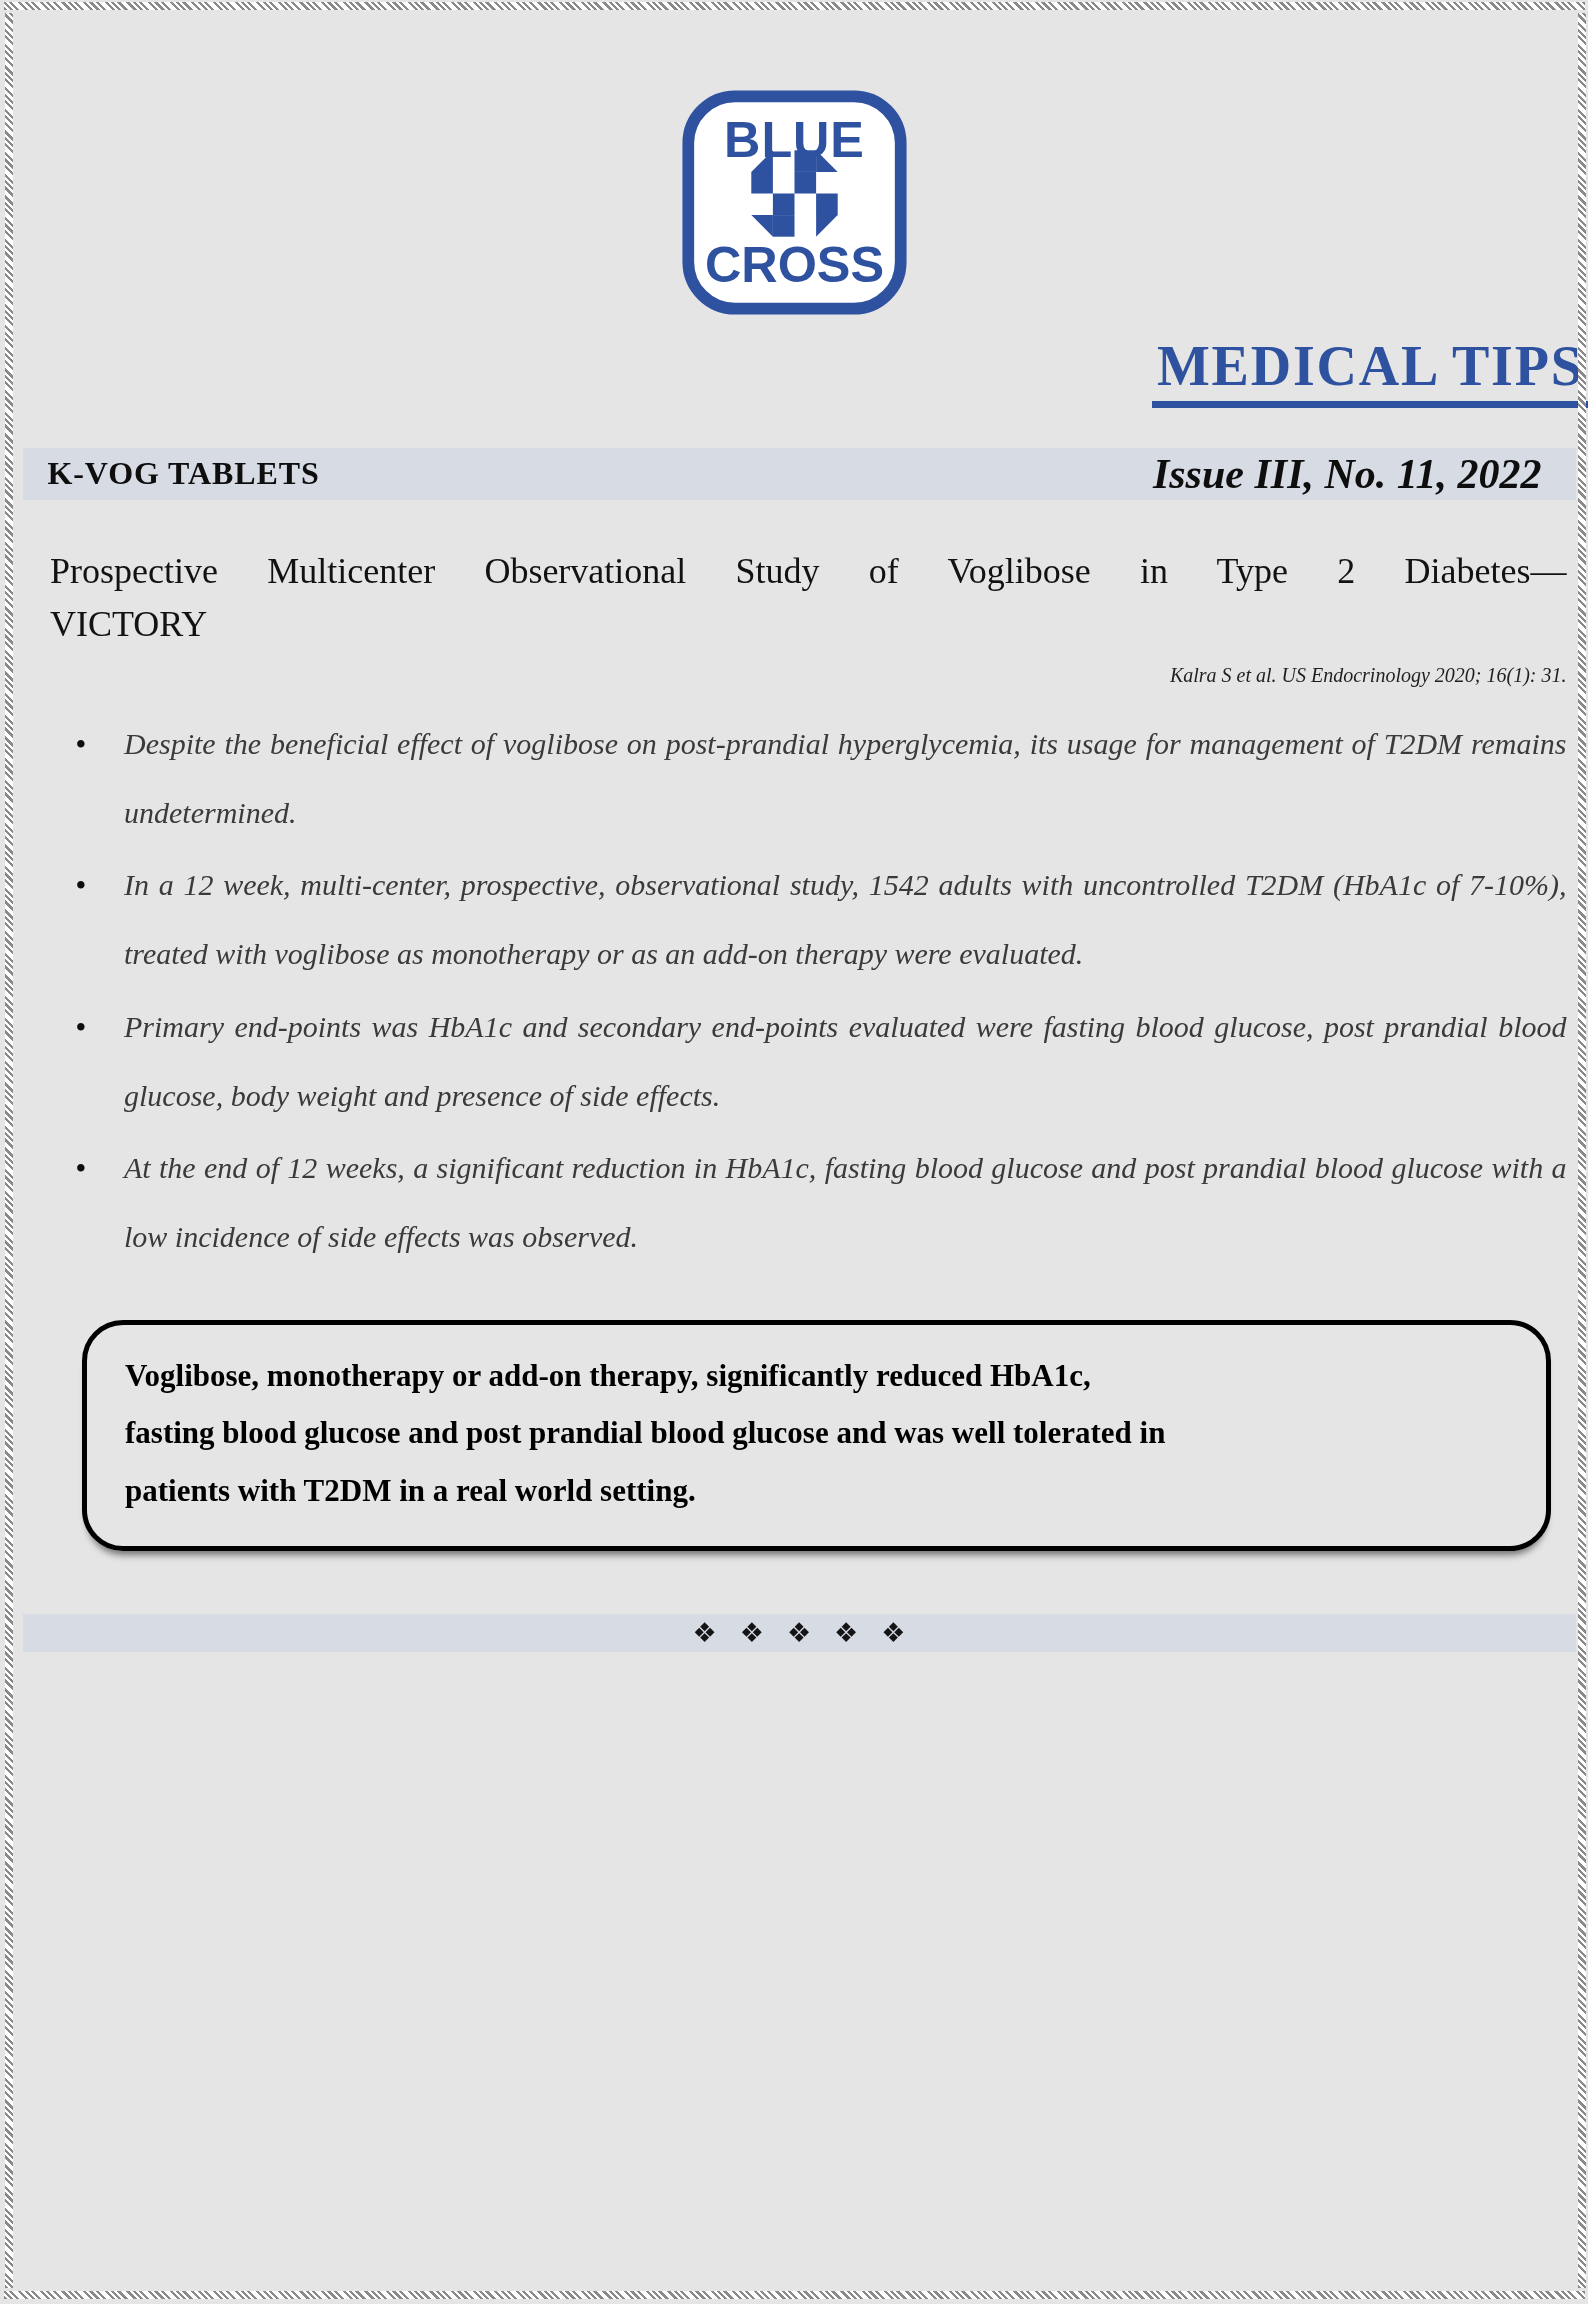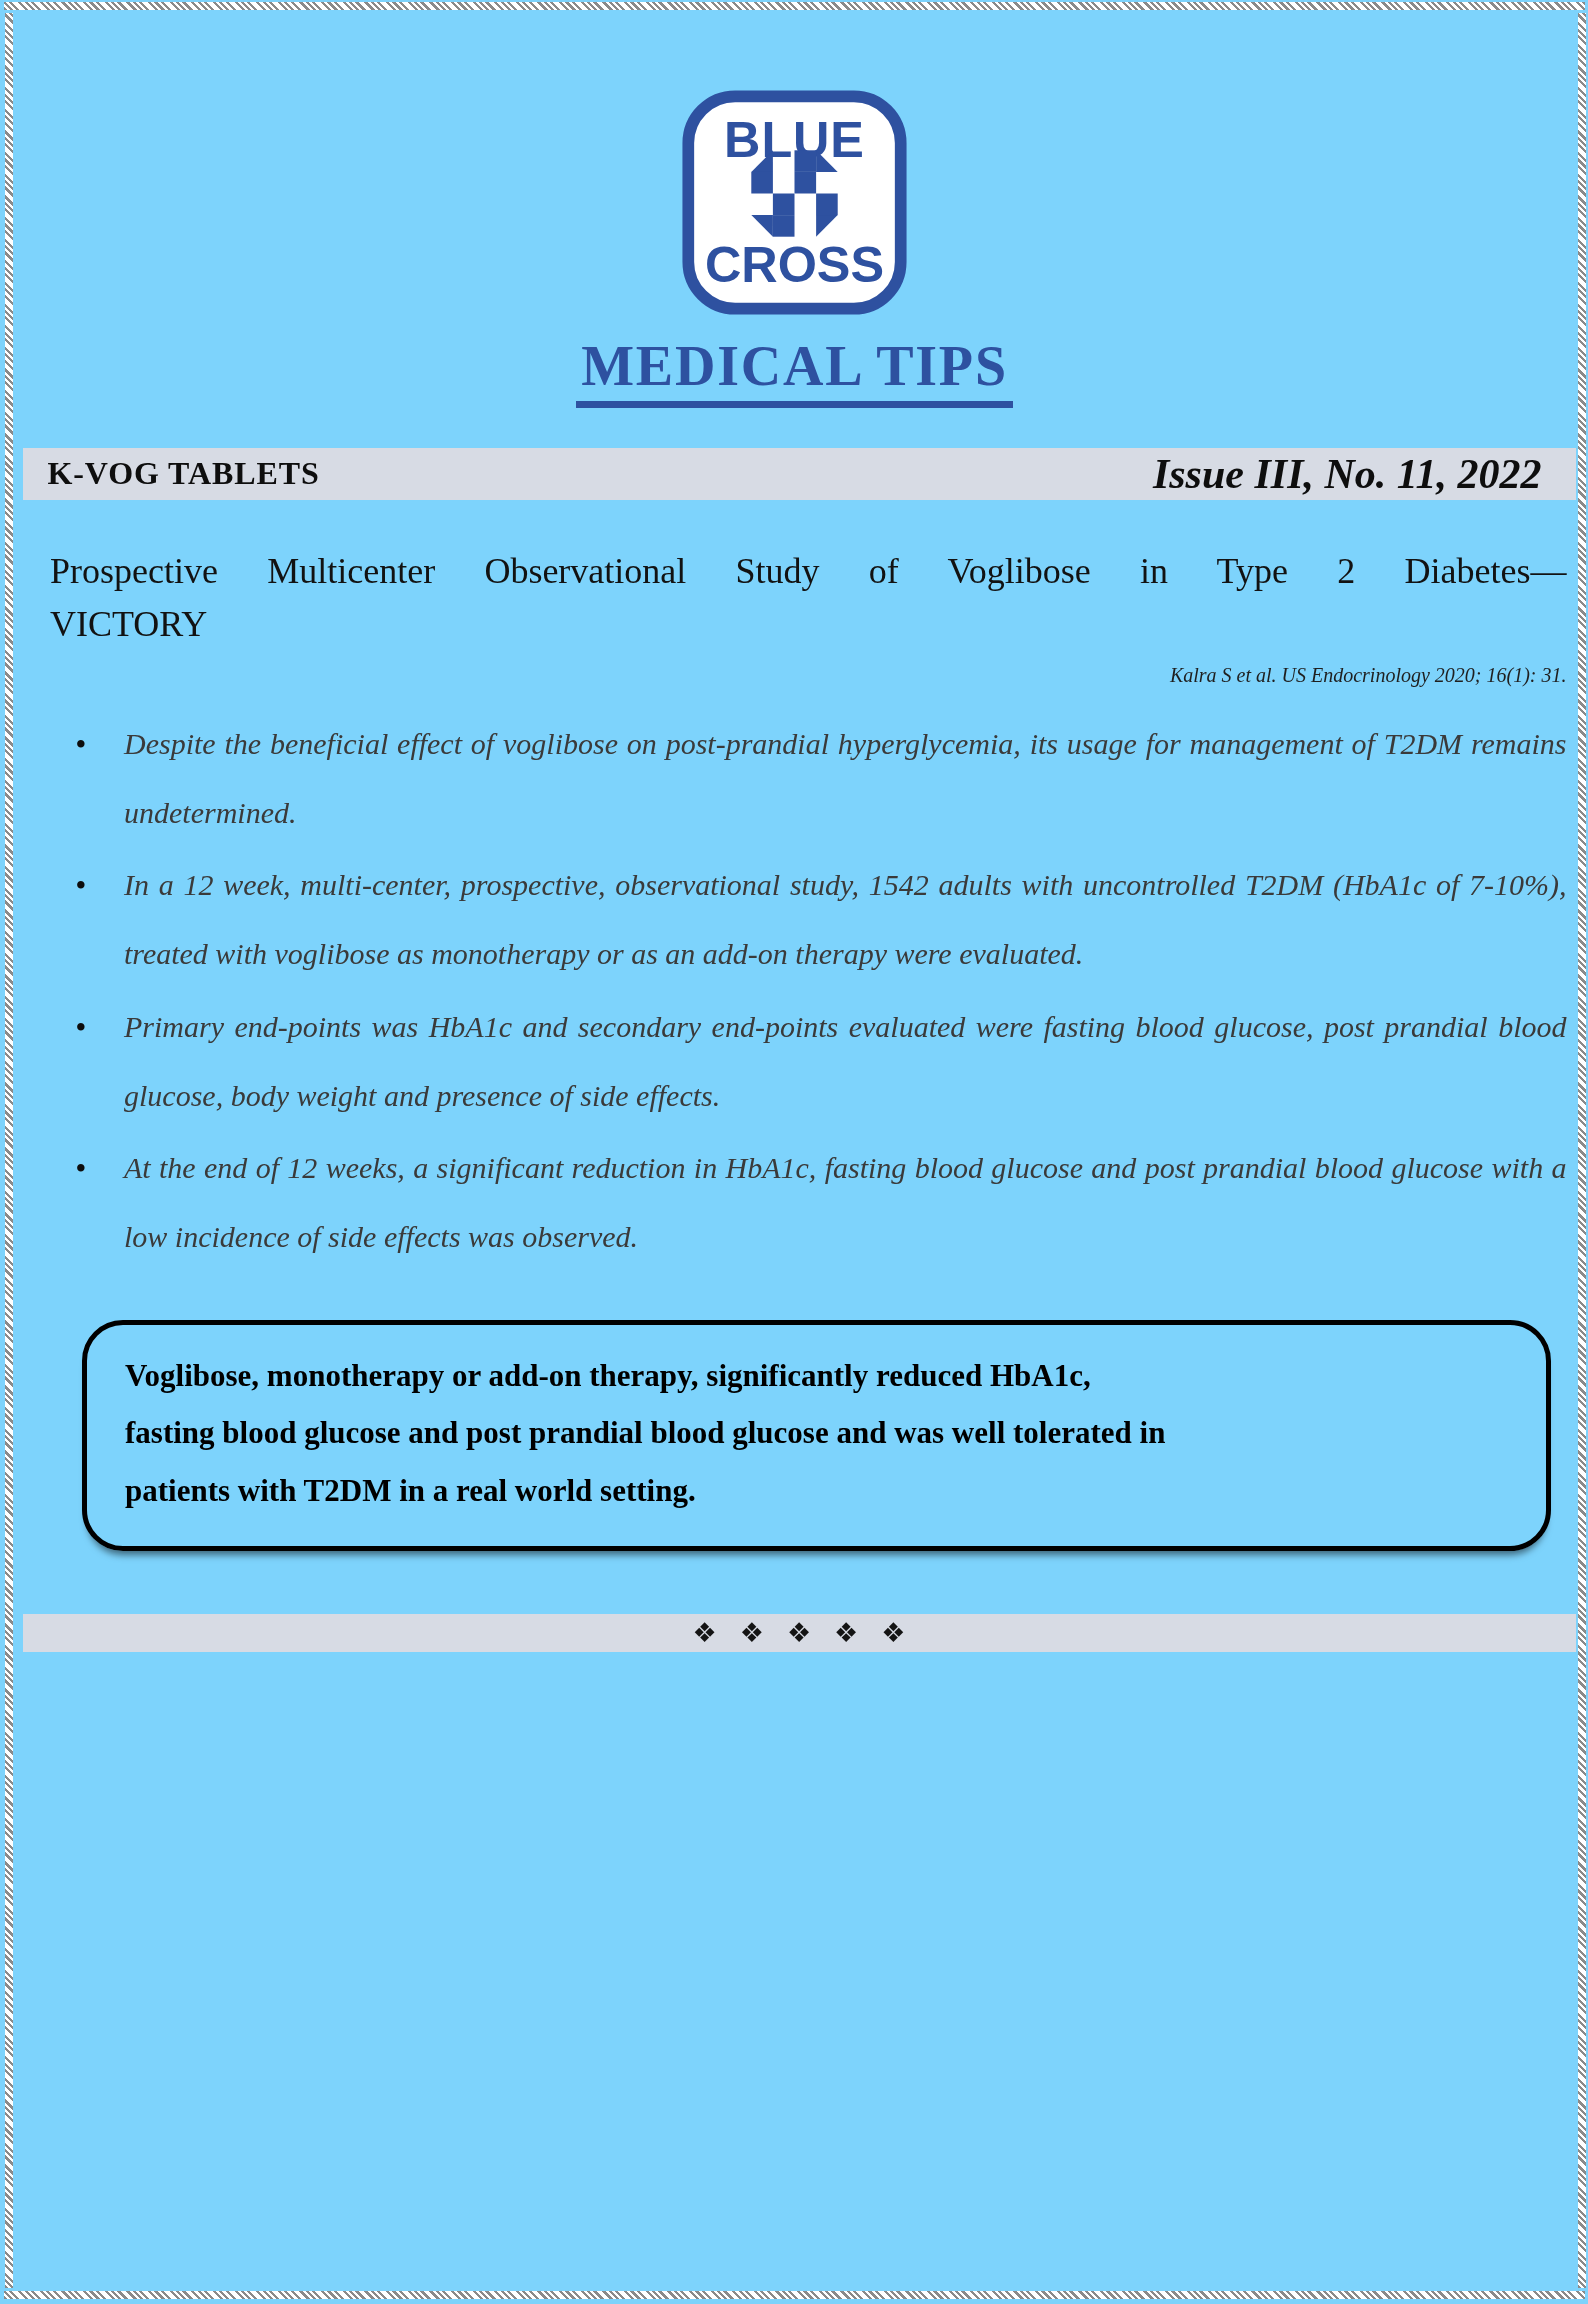--- a/index.html
+++ b/index.html
@@ -6,42 +6,42 @@
     --blue:#2e51a0;
     --bar-gray:#d7dbe4;
     --body-ink:#3a3a3a;
     --ink:#121212;
   }
   *{margin:0;padding:0;box-sizing:border-box;}
   html,body{background:#ffffff;}
   .page{
     position:relative;
     width:1589px;height:2304px;
-    background:#7dd3fc;
+    background:#e5e5e5;
     font-family:"Liberation Serif","DejaVu Serif",serif;
     overflow:hidden;
   }
   
   .edge{position:absolute;background:
     repeating-linear-gradient(45deg,
       #8a8a8a 0 2.3px,#ffffff 2.3px 4.5px,
       #8a8a8a 4.5px 6.8px,#ffffff 6.8px 9px,
       #8a8a8a 9px 11.3px,#ffffff 11.3px 15.3px);}
   .edge.top{left:3.6px;right:3.6px;top:1.8px;height:8px;}
   .edge.bottom{left:3.6px;right:3.6px;bottom:5.4px;height:8px;}
   .edge.left{top:12.6px;bottom:16px;left:4.5px;width:8px;}
   .edge.right{top:12.6px;bottom:16px;right:2.7px;width:8px;}
 
   
   .logo-wrap{width:225px;margin:90px auto 0;}
   .logo-wrap svg{display:block;width:225px;height:225px;}
   .logo-txt{font-family:"Liberation Sans","DejaVu Sans",sans-serif;font-weight:bold;fill:var(--blue);}
 
   
-  .masthead{text-align:center;margin-top:21.6px;}
+  .masthead{text-align:right;margin-top:21.6px;}
   .masthead .mast-title{
     display:inline-block;
     color:var(--blue);
     font-size:56px;font-weight:bold;letter-spacing:1.8px;
     border-bottom:7.2px solid var(--blue);
     padding:0 5.4px 5.4px;
     line-height:1.05;
   }
 
   

